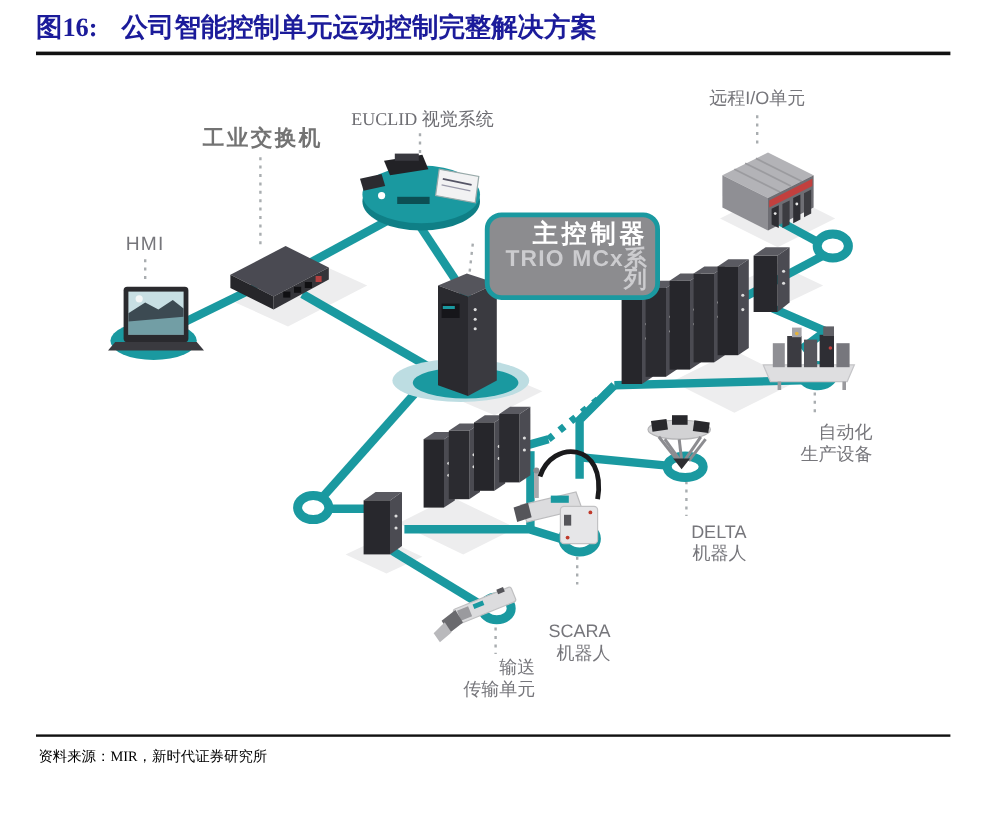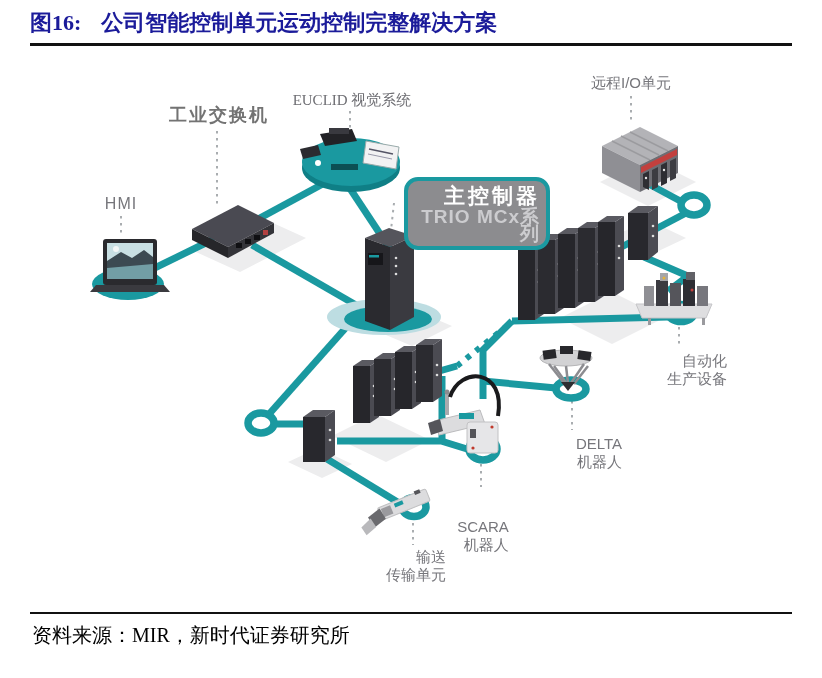--- a/index.html
+++ b/index.html
@@ -6,21 +6,21 @@
   #page{position:relative;width:822px;height:678px;background:#fff;overflow:hidden;
         font-family:"Liberation Sans",sans-serif;}
   
   .title-row{position:absolute;left:30px;top:8px;width:762px;display:flex;gap:20px;
              font-family:"Liberation Serif",serif;font-weight:bold;font-size:22px;
              color:#1b1b9a;white-space:nowrap;}
   .title-rule{position:absolute;left:30px;top:43px;width:762px;height:3px;background:#111;}
   
   .footer-rule{position:absolute;left:30px;top:612px;width:762px;height:2px;background:#111;}
   .footer-text{position:absolute;left:32px;top:622px;font-family:"Liberation Serif",serif;
-               font-size:20px;color:#000;}
+               font-size:12px;color:#000;}
   
   .dlabel{position:absolute;transform:translateX(-50%);text-align:right;
           color:#76767b;font-size:15px;line-height:18px;white-space:nowrap;}
   .dlabel .l2{display:block;}
   .hmi-label{font-size:16px;letter-spacing:1px;}
   .switch-label{color:#737373;font-weight:bold;font-size:18px;letter-spacing:2px;}
   .euclid-label{color:#6e6e73;}
   
   .callout{position:absolute;left:404px;top:177px;width:126px;background:#8c8c8f;
            border:4px solid #1a99a0;border-radius:14px;padding:3px 6px 4px 6px;

